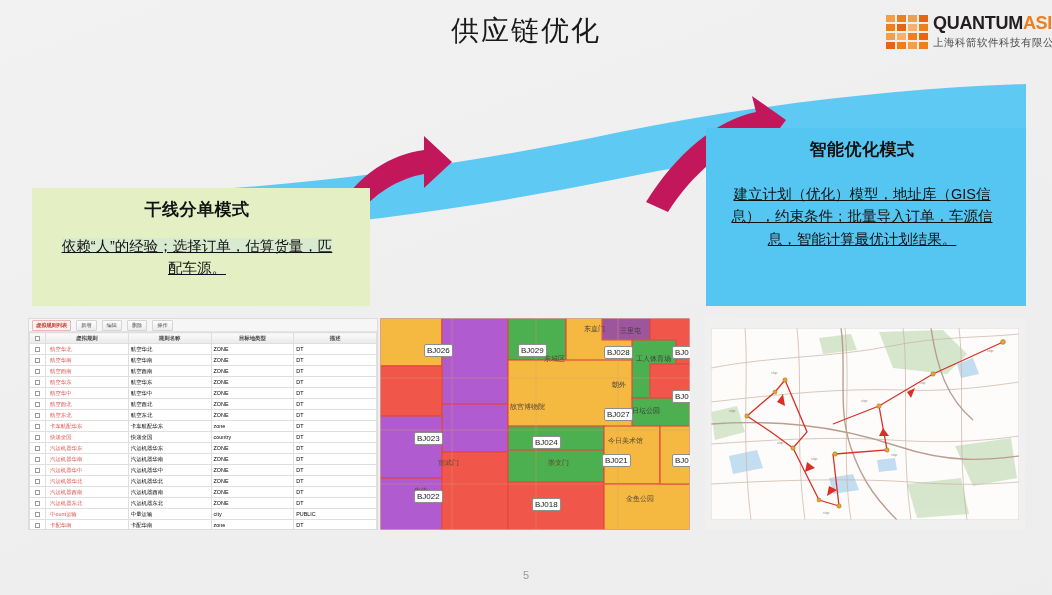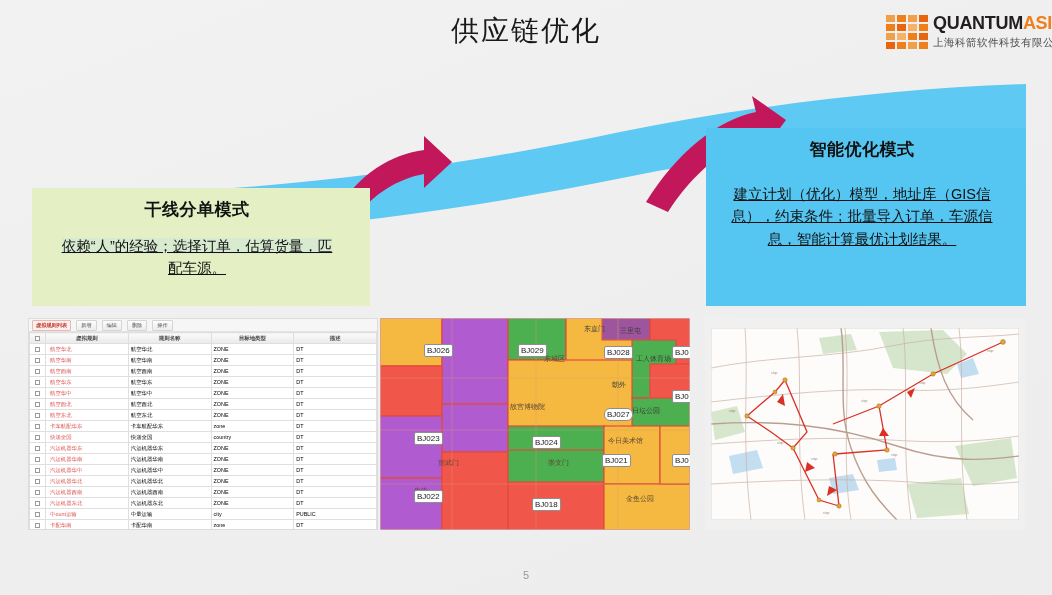--- a/index.html
+++ b/index.html
@@ -377,21 +377,21 @@
     <div class="zplace" style="left:58px;  top:140px;">宣武门</div>
     <div class="zplace" style="left:168px; top:140px;">崇文门</div>
     <div class="zplace" style="left:34px;  top:168px;">牛街</div>
     <div class="zplace" style="left:130px; top:84px;">故宫博物院</div>
     <div class="zplace" style="left:228px; top:118px;">今日美术馆</div>
     <div class="zplace" style="left:246px; top:176px;">金鱼公园</div>
 
     <div class="zlabel" style="left:44px;  top:26px;">BJ026</div>
     <div class="zlabel" style="left:138px; top:26px;">BJ029</div>
     <div class="zlabel" style="left:224px; top:28px;">BJ028</div>
-    <div class="zlabel" style="left:224px; top:90px;border-radius:6px;">BJ027</div>
+    <div class="zlabel" style="left:224px; top:90px;">BJ027</div>
     <div class="zlabel" style="left:34px;  top:114px;">BJ023</div>
     <div class="zlabel" style="left:152px; top:118px;">BJ024</div>
     <div class="zlabel" style="left:222px; top:136px;">BJ021</div>
     <div class="zlabel" style="left:34px;  top:172px;">BJ022</div>
     <div class="zlabel" style="left:152px; top:180px;">BJ018</div>
     <div class="zlabel" style="left:292px; top:28px;">BJ0</div>
     <div class="zlabel" style="left:292px; top:72px;">BJ0</div>
     <div class="zlabel" style="left:292px; top:136px;">BJ0</div>
   </div>
 

